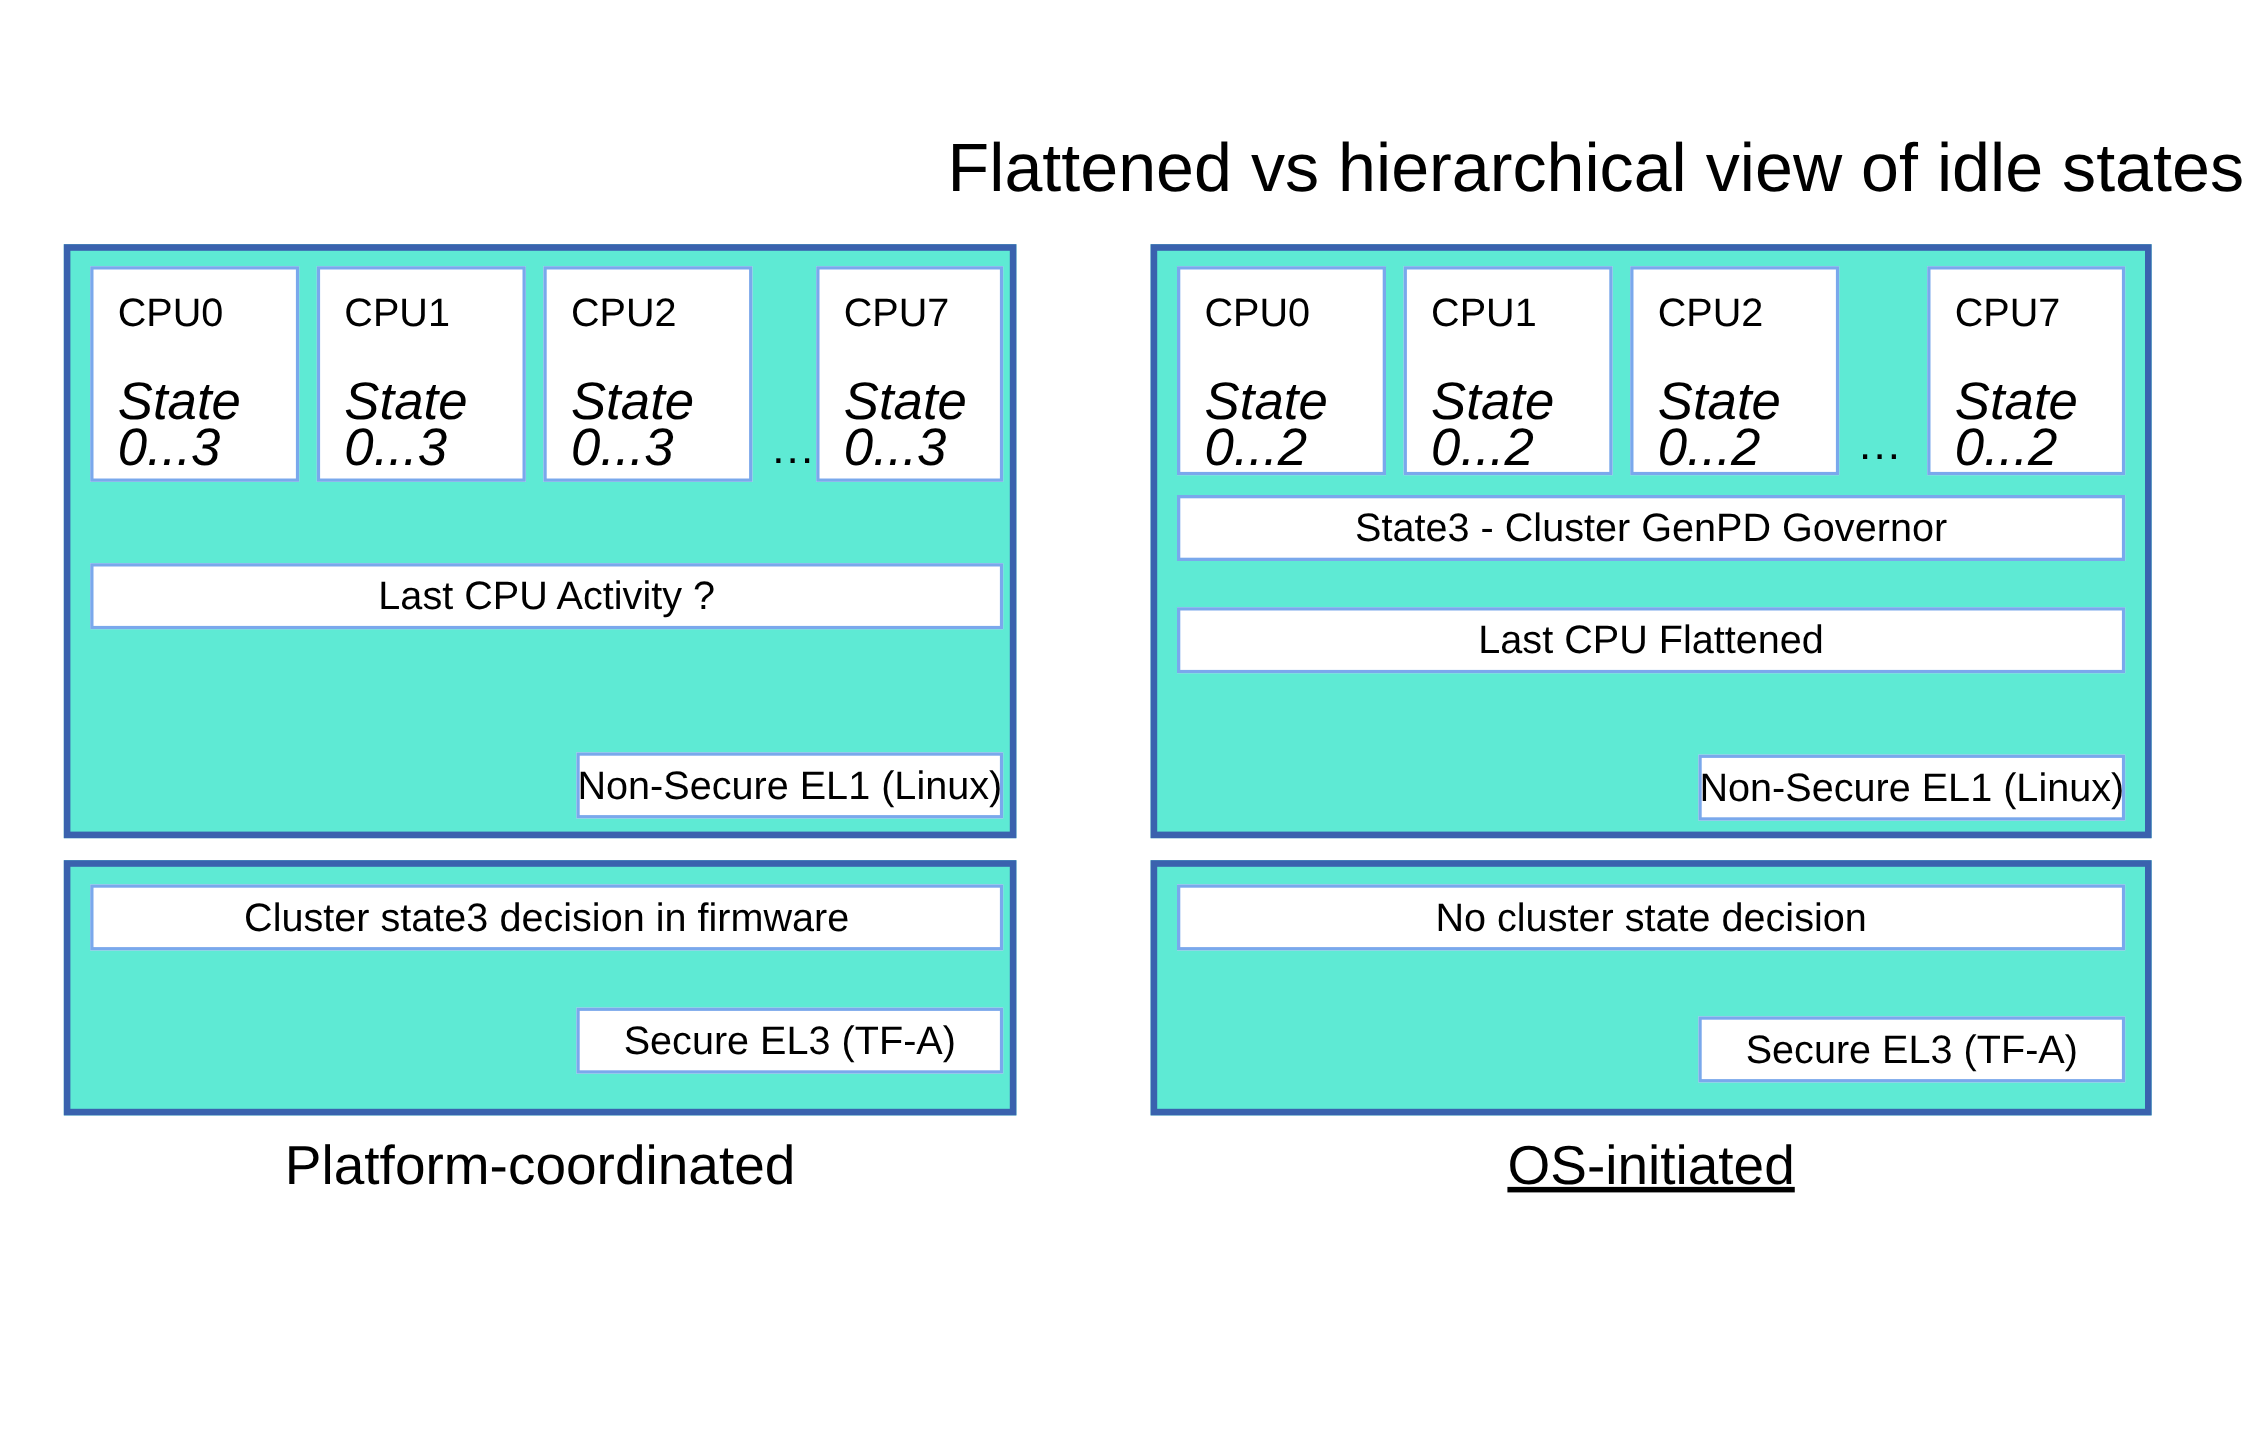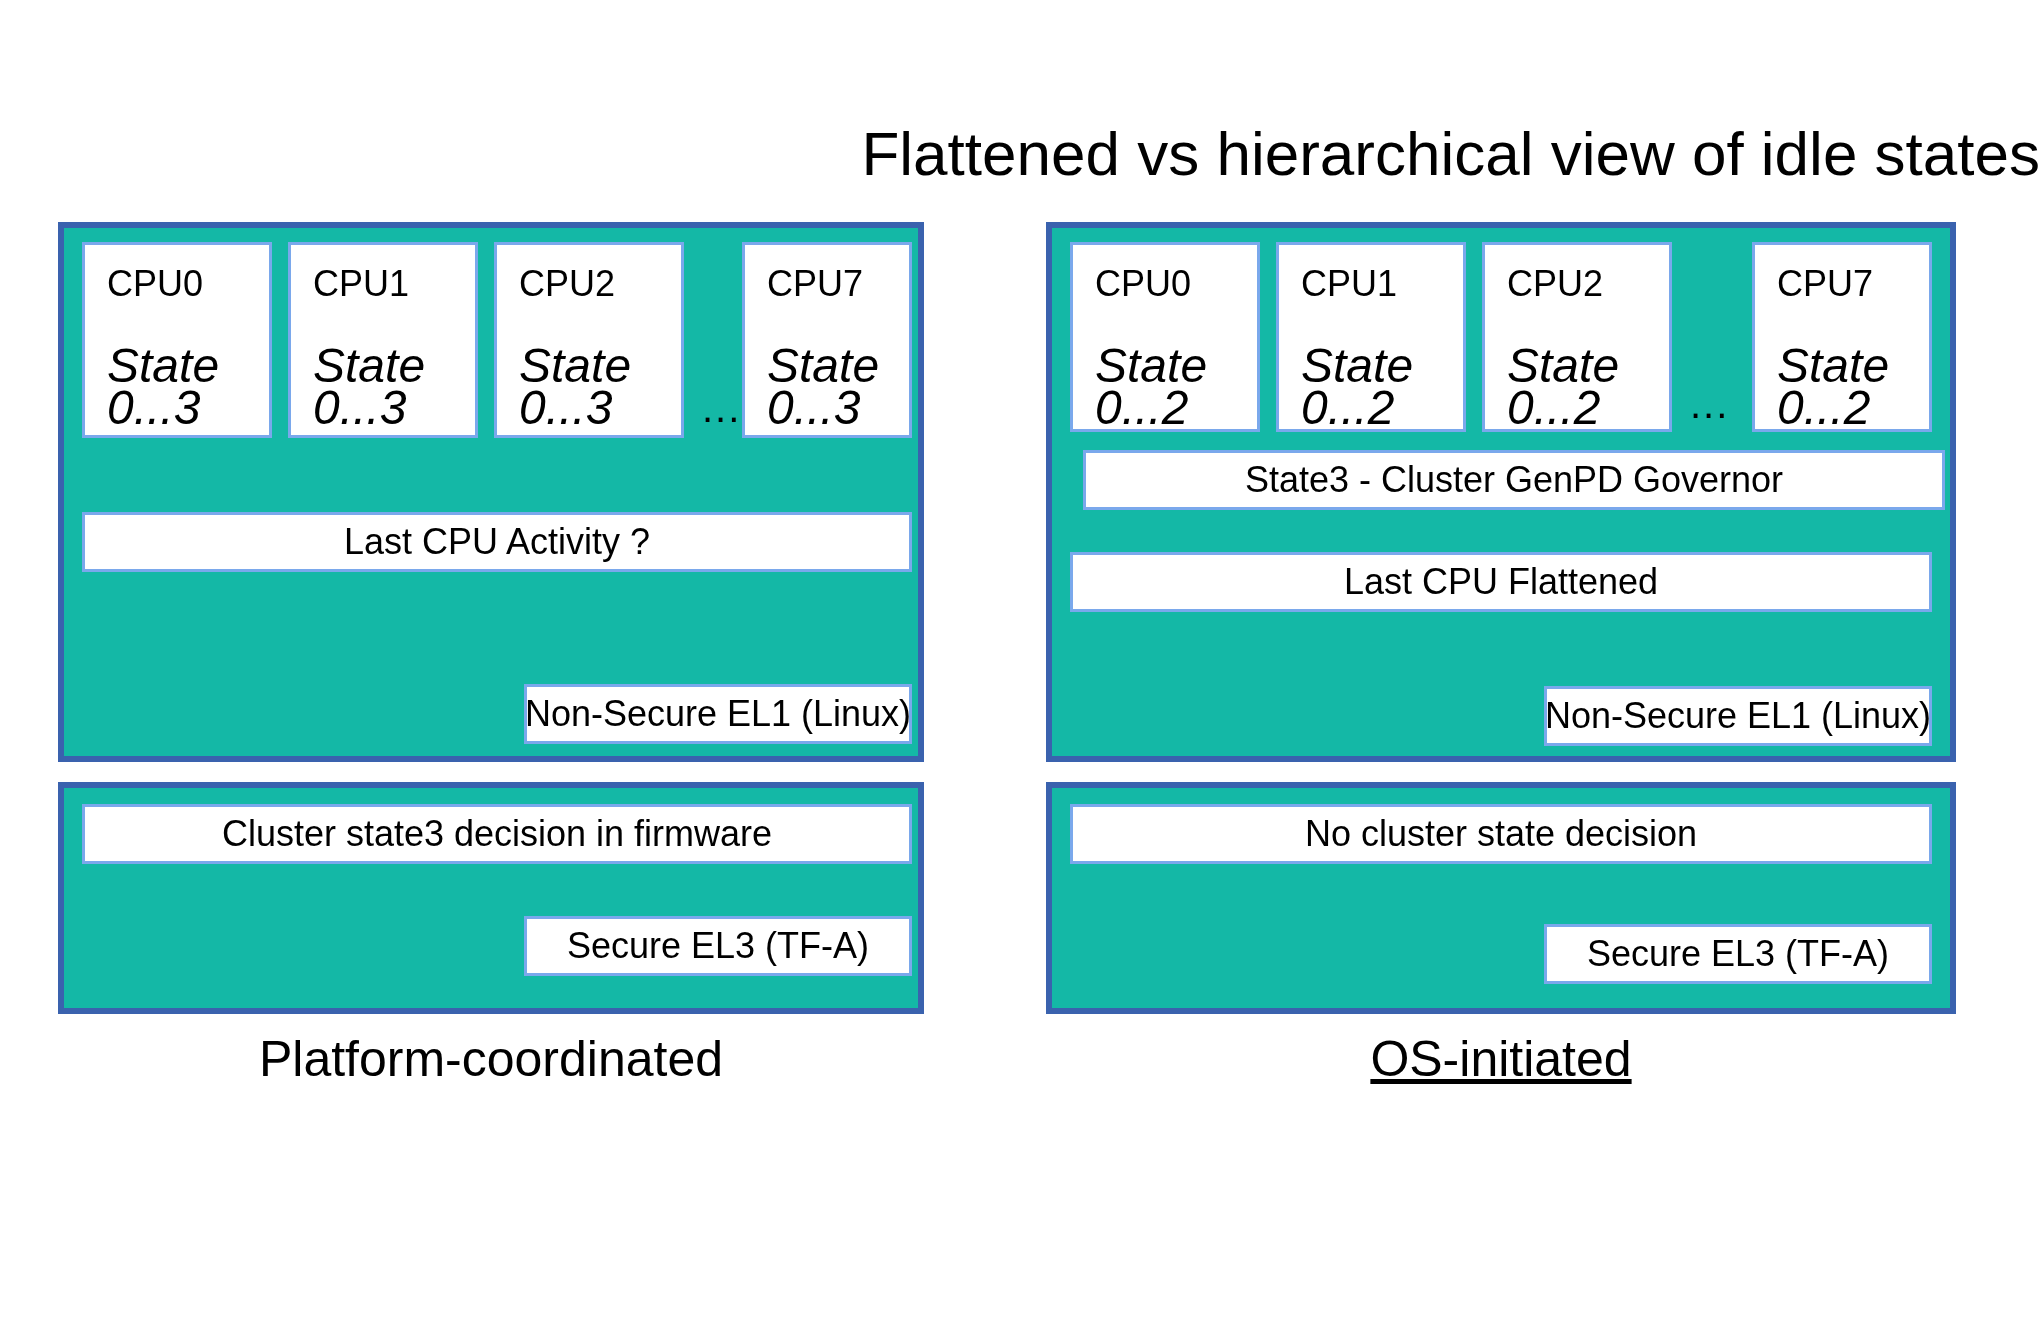--- a/index.html
+++ b/index.html
@@ -35,21 +35,21 @@
     font-weight: 400;
     color: #000000;
     white-space: nowrap;
   }
 
   
   .panel {
     position: absolute;
     box-sizing: border-box;
     border: 6px solid #3a62ae;
-    background: #14b8a6;
+    background: #5eead4;
   }
 
   .panel-left-os   { left: 58px;  top: 222px; width: 866px; height: 540px; }
   .panel-left-fw   { left: 58px;  top: 782px; width: 866px; height: 232px; }
   .panel-right-os  { left: 1046px; top: 222px; width: 910px; height: 540px; }
   .panel-right-fw  { left: 1046px; top: 782px; width: 910px; height: 232px; }
 
   
   .box {
     position: absolute;
@@ -185,21 +185,21 @@
     </div>
 
     <div class="ellipsis" style="left:638px; top:156px;">...</div>
 
     <div class="box cpu-box" style="left:700px; top:14px; width:180px; height:190px;">
       <div class="cpu-name">CPU7</div>
       <div class="cpu-state">State
 0...2</div>
     </div>
 
-    <div class="box bar" style="left:18px; top:222px; width:862px; height:60px;margin-left:13px;">
+    <div class="box bar" style="left:18px; top:222px; width:862px; height:60px;">
       <span>State3 - Cluster GenPD Governor</span>
     </div>
 
     <div class="box bar" style="left:18px; top:324px; width:862px; height:60px;">
       <span>Last CPU Flattened</span>
     </div>
 
     <div class="box bar" style="left:492px; top:458px; width:388px; height:60px;">
       <span>Non-Secure EL1 (Linux)</span>
     </div>

